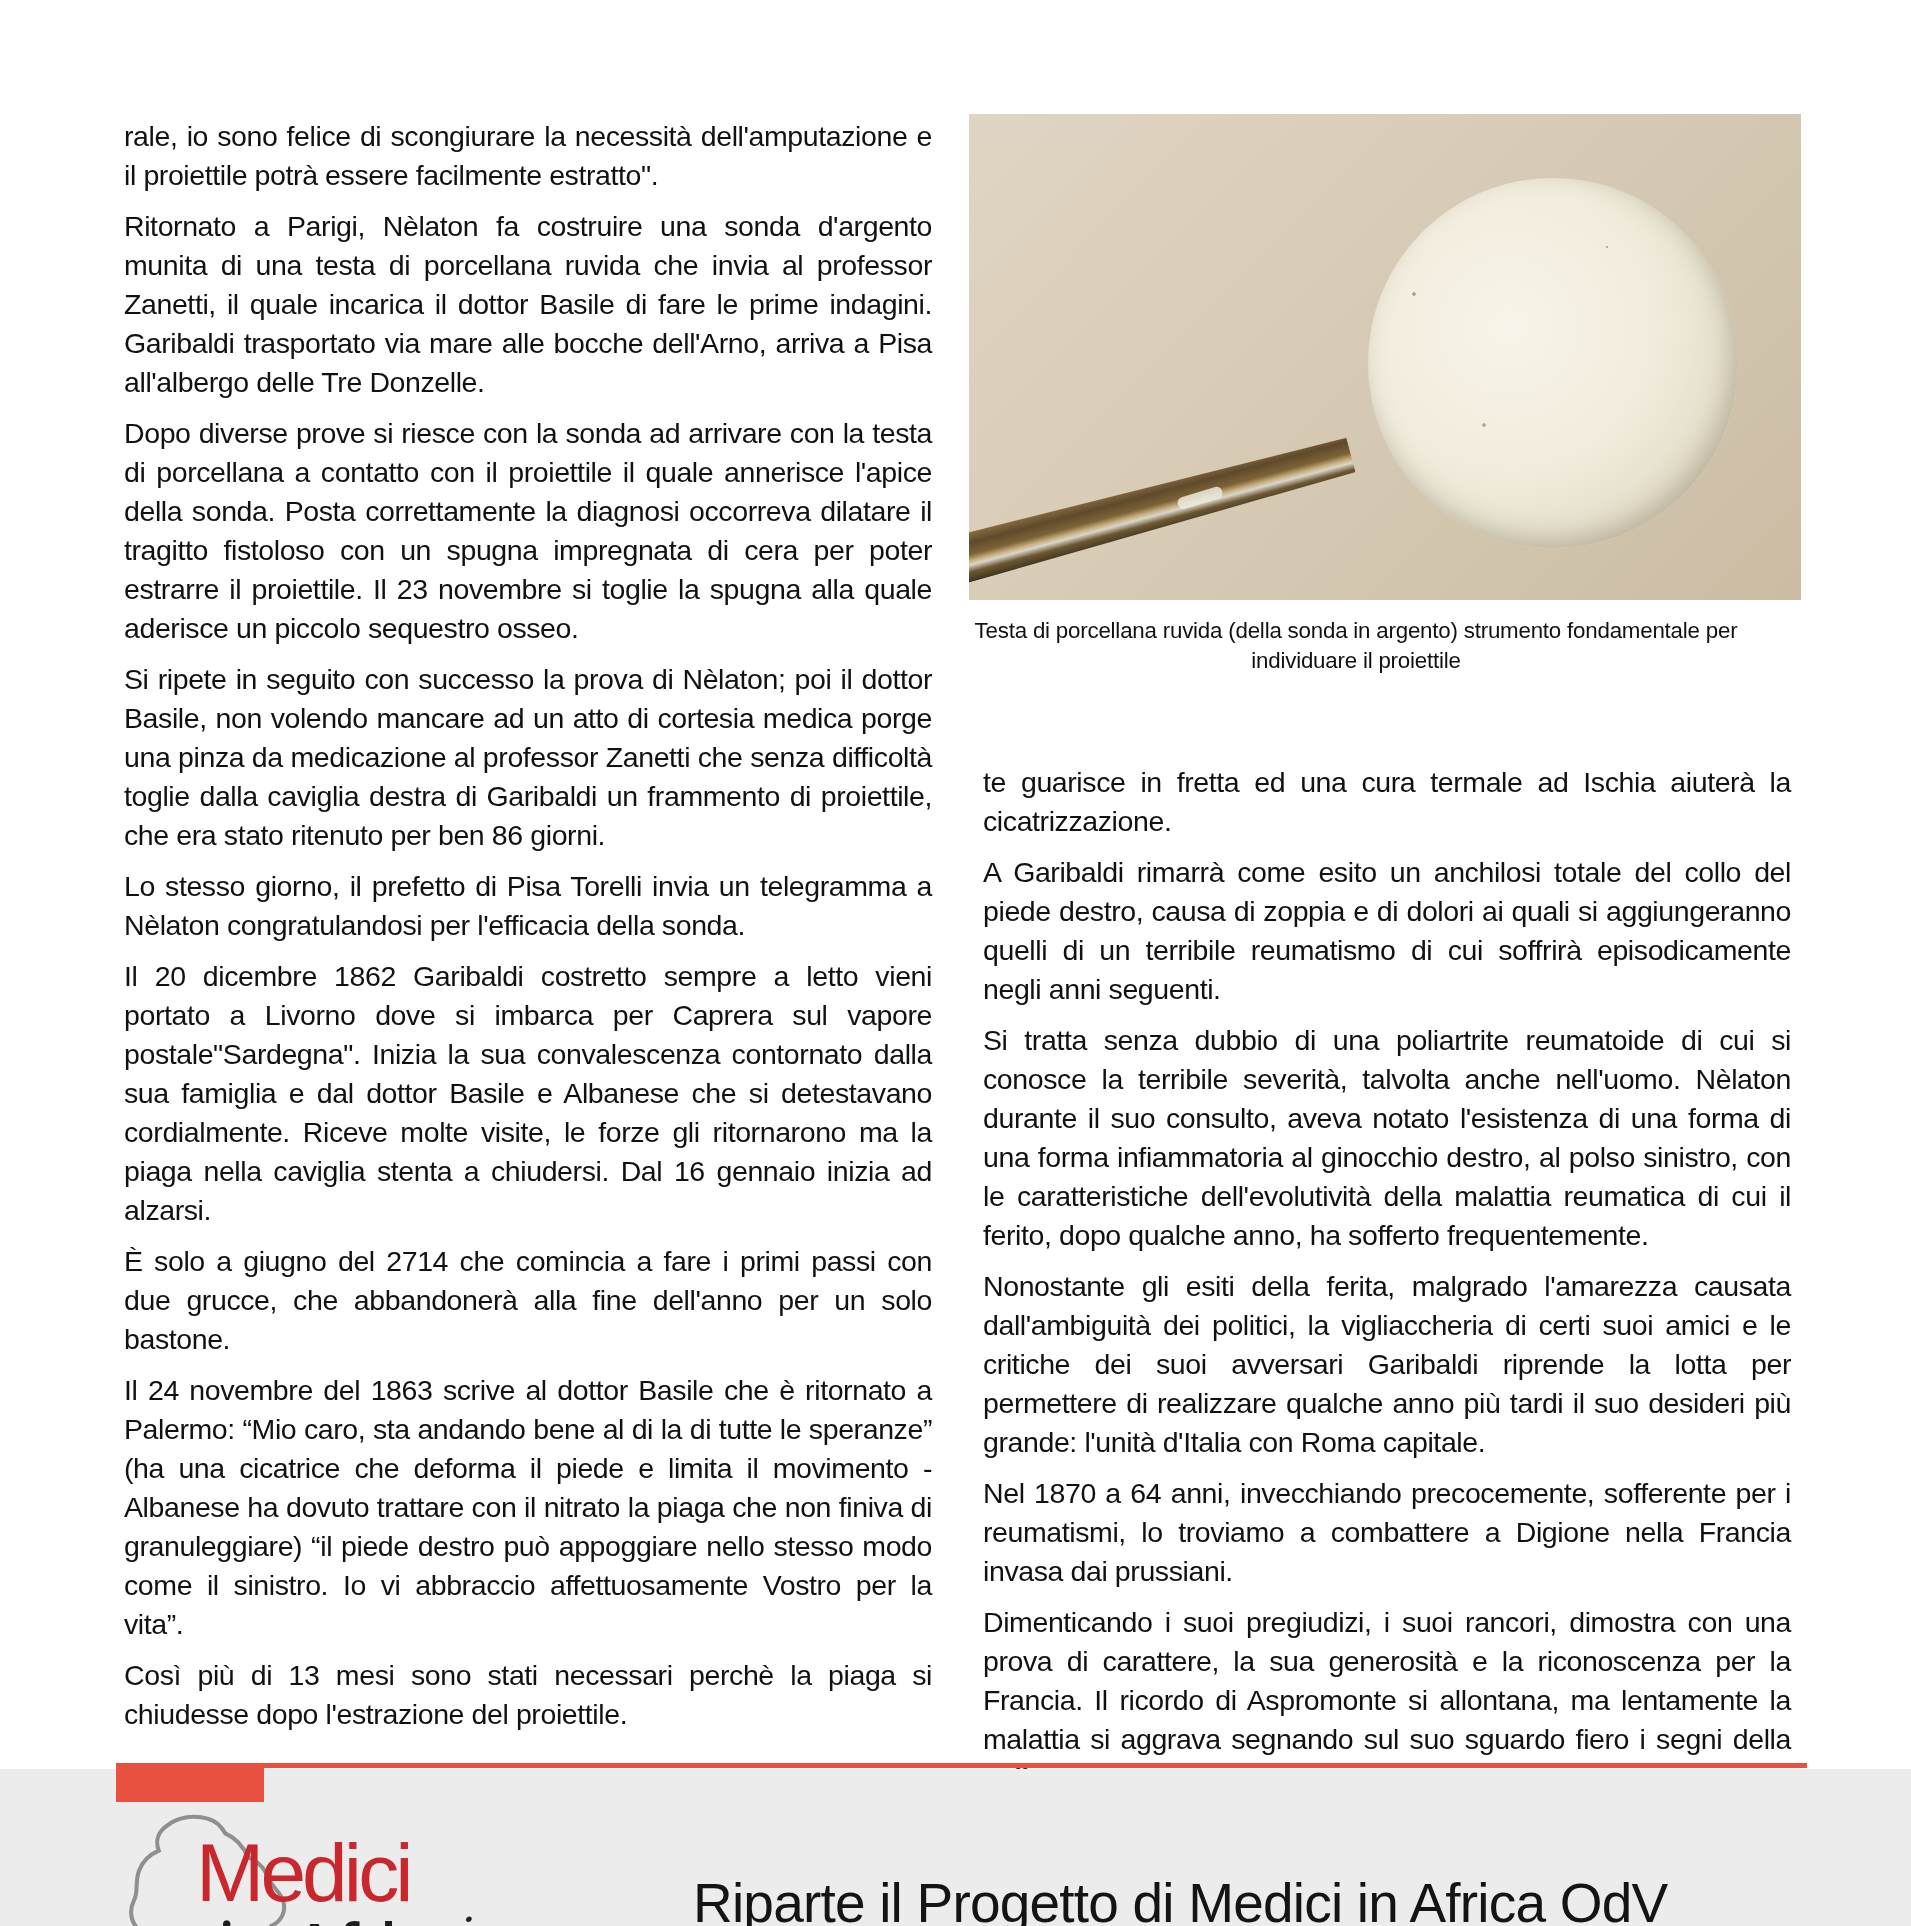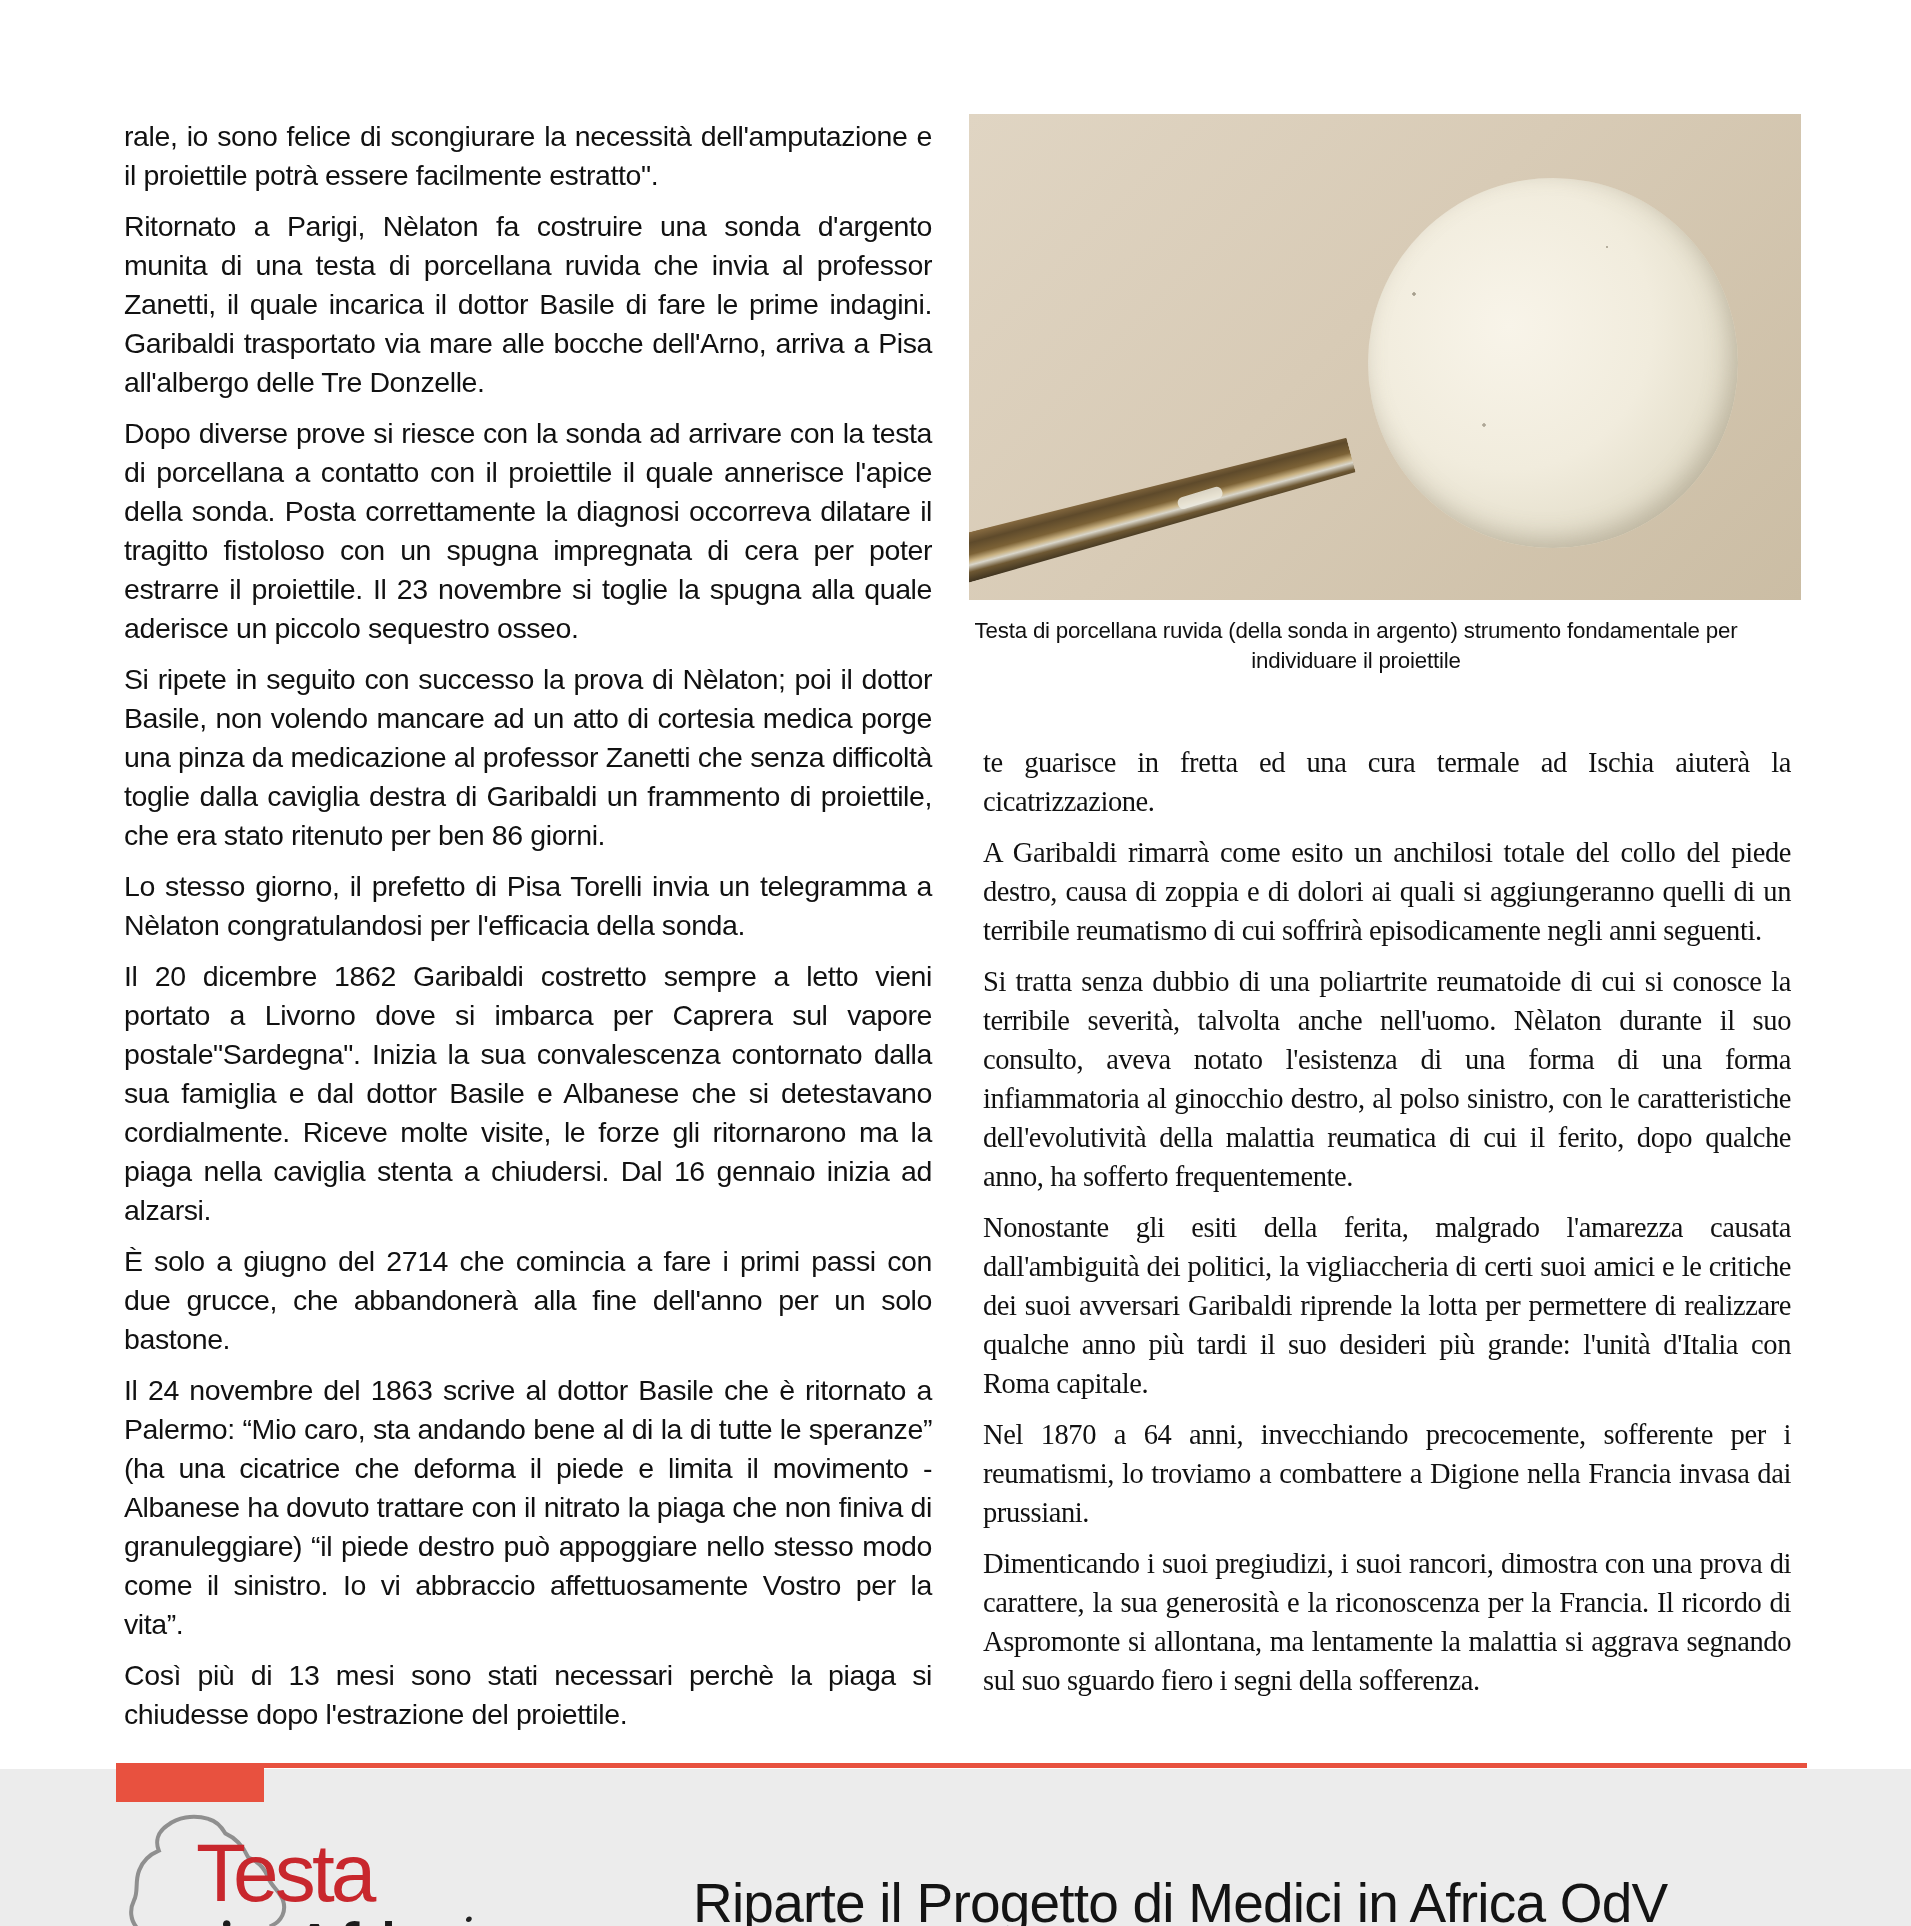--- a/index.html
+++ b/index.html
@@ -5,21 +5,21 @@
   html,body{margin:0;padding:0;}
   body{width:1911px;height:2548px;background:#ffffff;position:relative;
        font-family:"Liberation Sans","DejaVu Sans",sans-serif;color:#111;}
   .page{position:absolute;inset:0;overflow:hidden;}
 
   
   .col{position:absolute;width:832px;font-size:28.5px;line-height:39px;
        letter-spacing:-0.4px;text-align:justify;}
   .col p{margin:12px;}
   #col-left{left:112px;top:105px;}
-  #col-right{left:971px;top:731px;font-family:Liberation Serif, serif;}
+  #col-right{left:971px;top:751px;}
 
   
   .probe-photo{position:absolute;left:969px;top:114px;width:832px;height:486px;
        background:linear-gradient(135deg,#e0d5c3 0%,#d8cbb6 45%,#cbbda4 100%);overflow:hidden;}
   .probe-ball{position:absolute;left:399px;top:64px;width:370px;height:370px;border-radius:50%;
        background:
          radial-gradient(circle at 46px 116px,rgba(90,80,60,.5) 0 1.5px,transparent 1.9px),
          radial-gradient(circle at 116px 247px,rgba(90,80,60,.45) 0 1.5px,transparent 1.9px),
          radial-gradient(circle at 239px 69px,rgba(90,80,60,.4) 0 1.2px,transparent 1.5px),
          radial-gradient(circle at 38% 40%,#f8f4e9 0%,#f1ecdd 45%,#e2dcc8 75%,#cdc7af 100%);
@@ -95,21 +95,21 @@
   <div class="red-block" style="background: rgb(232, 81, 63);"></div>
 
   <div class="logo">
     <svg width="181" height="231" viewBox="0 0 300 400">
       <path d="M150,12 C122,4 96,10 79,23 C61,35 58,52 64,67 C50,73 36,85 30,101 C22,121 29,139 21,153
                C13,169 15,187 25,199 C35,211 41,225 45,241 C49,259 61,269 75,273 C85,301 97,331 115,345
                C127,355 135,369 141,385 C147,397 159,397 163,385 C169,367 177,351 189,339 C203,325 211,307 213,287
                C215,269 225,255 239,245 C255,233 263,215 259,197 C277,189 285,171 279,153 C273,137 259,129 253,113
                C247,97 235,85 219,79 C211,61 197,45 179,37 C171,23 162,15 150,12 Z" fill="none" stroke="#8f8f8f" stroke-width="7"></path>
     </svg>
-    <div class="logo-medici" style="color: rgb(200, 39, 45);">Testa</div>
+    <div class="logo-medici" style="color: rgb(200, 39, 45);">Medici</div>
     <div class="logo-in">in</div>
     <div class="logo-caduceus">⚕</div>
     <div class="logo-africa">Africa</div>
   </div>
 
   <div class="section-title">
     <div>Riparte il Progetto di Medici in Africa OdV</div>
 
   </div>
 

